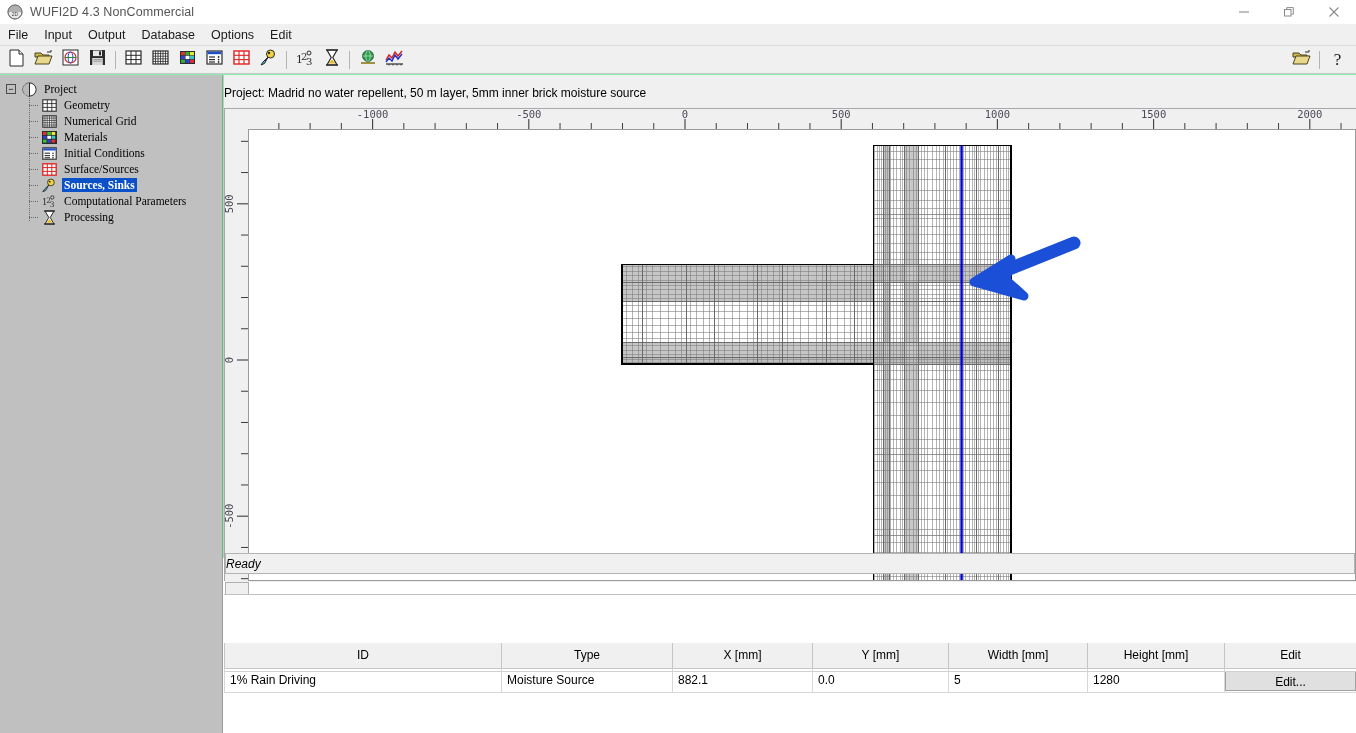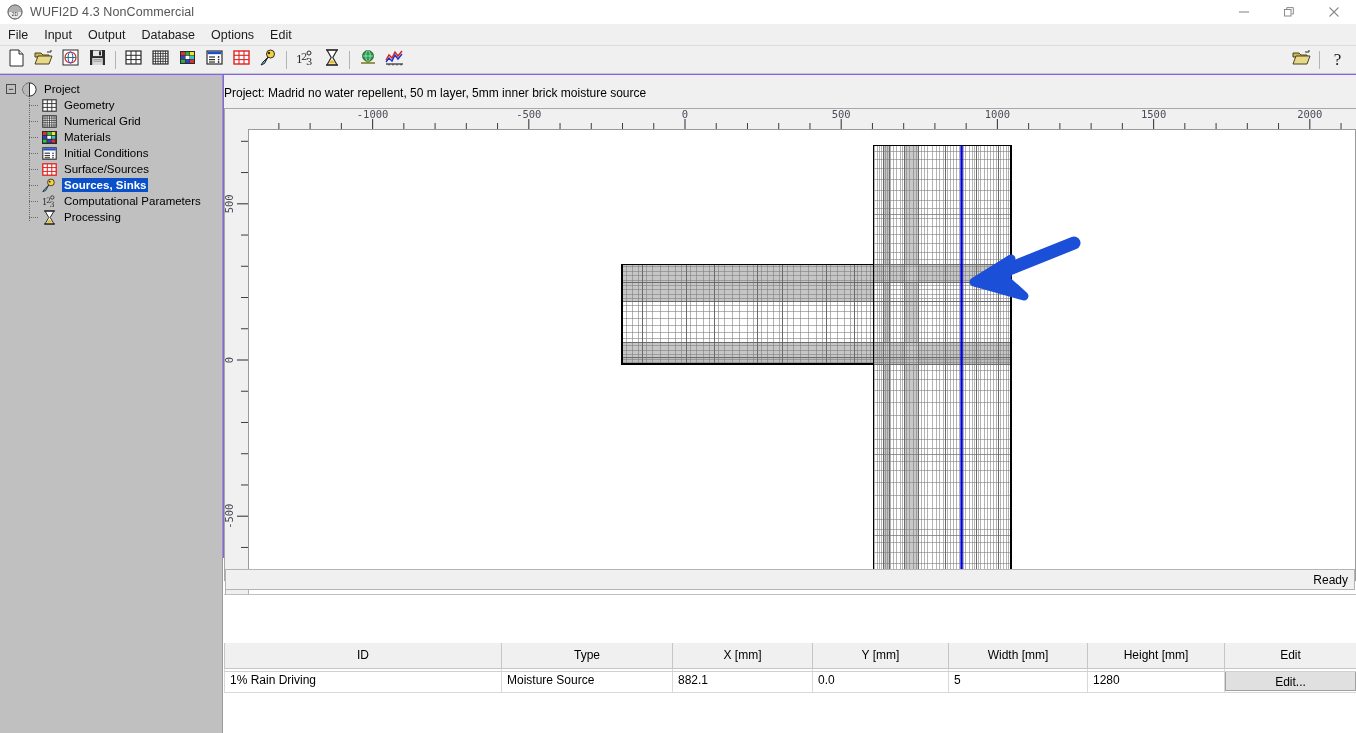--- a/index.html
+++ b/index.html
@@ -6,21 +6,21 @@
   html, body {
     margin: 0; padding: 0;
     width: 1356px; height: 733px;
     overflow: hidden;
     font-family: "Liberation Sans", sans-serif;
     background: #ffffff;
   }
   #app {
     position: relative;
     width: 1356px; height: 558px;
-    background: #8b5cf6;
+    background: #86efac;
   }
 
   
   .titlebar {
     position: absolute; left:0; top:0; width:1356px; height:24px;
     background: #ffffff;
     display: flex; align-items: center;
   }
   .titlebar .app-icon {
     width: 16px; height: 16px; margin-left: 7px; margin-right: 7px;
@@ -87,21 +87,21 @@
     width:10px; height:10px; border:1px solid #4a4a4a; background:#c0c0c0;
     display:flex; align-items:center; justify-content:center;
     font-size:9px; line-height:9px; color:#000;
   }
   .tree-row.root { padding-left: 22px; }
   .tree-row.child { padding-left: 42px; }
   .tree-ico {
     width:15px; height:15px; margin-right:5px; flex:0 0 auto;
     display:flex; align-items:center; justify-content:center;
   }
-  .tree-label { padding: 0 2px; line-height: 14px; }
+  .tree-label { padding: 0 2px; line-height: 14px; font-family: Liberation Serif, serif; }
   .tree-row.selected .tree-label {
     background:#0a50c8; color:#ffffff; font-weight:bold;
   }
   .tree-dots {
     position:absolute; left:29px; top:0; width:1px; height:100%;
     border-left: 1px dotted #6a6a6a;
   }
   .tree-dash {
     position:absolute; left:29px; top:8px; width:9px; height:1px;
     border-top: 1px dotted #6a6a6a;
@@ -151,25 +151,26 @@
     position:absolute; left:0; top:507px; width:1132px; height:18px;
     background:#ffffff;
   }
   .scroll-thumb {
     position:absolute; left:1px; top:0px; width:24px; height:17px;
     background:#efefef; border:1px solid #b0b0b0;
   }
 
   
   .statusbar {
-    position:absolute; left:1px; top:494px; width:1130px; height:21px;
+    position:absolute; left:1px; top:478px; width:1130px; height:21px;
     background:#f0f0f0; border:1px solid #b4b4b4;
-    display:flex; align-items:center; justify-content:flex-end;
+    display:flex; align-items:center; justify-content:flex-start;
     font-size:12px; color:#000;
     padding-right:6px;
+    font-style:italic;
   }
 
   
   .table-wrap {
     position:absolute; left:0px; top:519px; width:1132px; height:139px;
     background:#ffffff;
     border-top:1px solid #c0c0c0;
   }
   table.grid {
     border-collapse: collapse;

